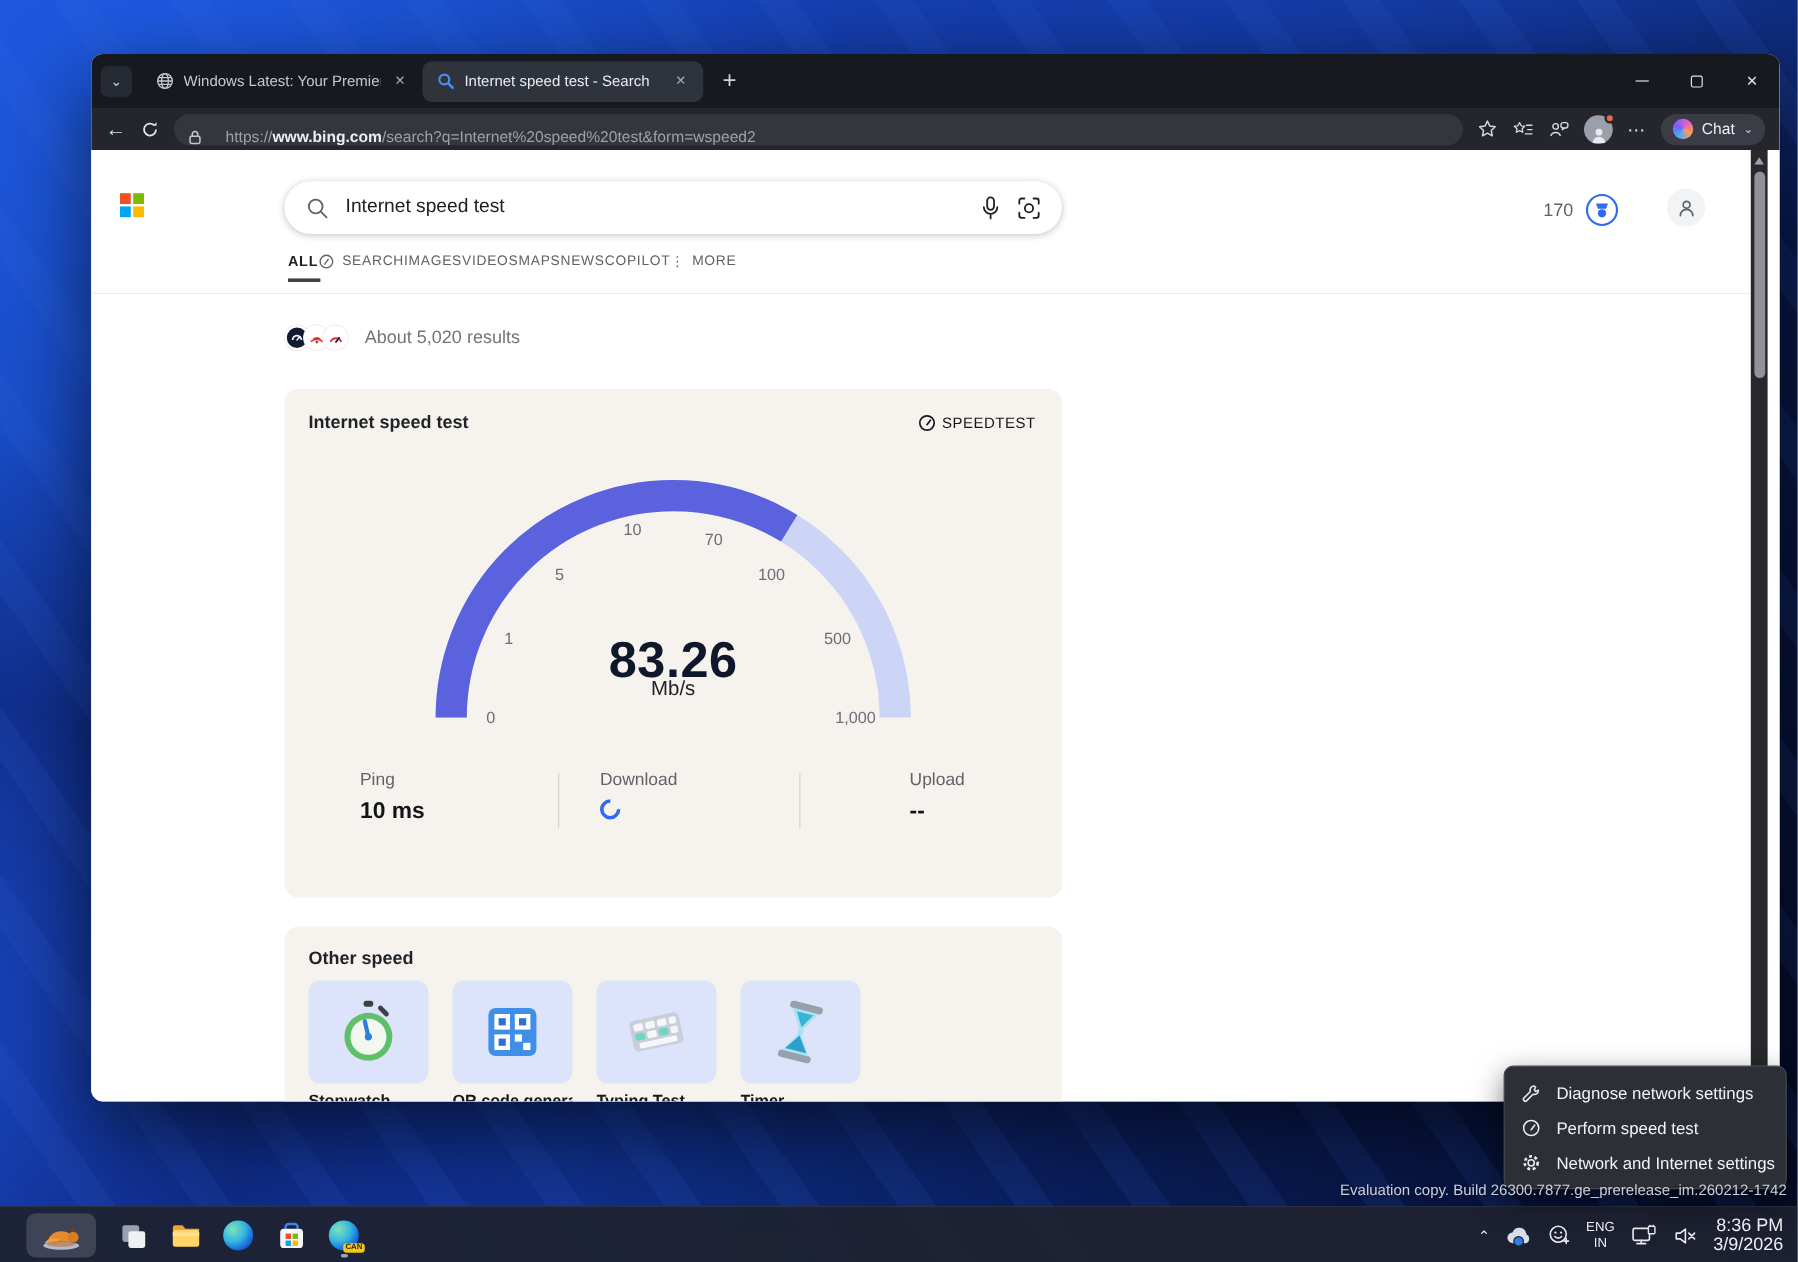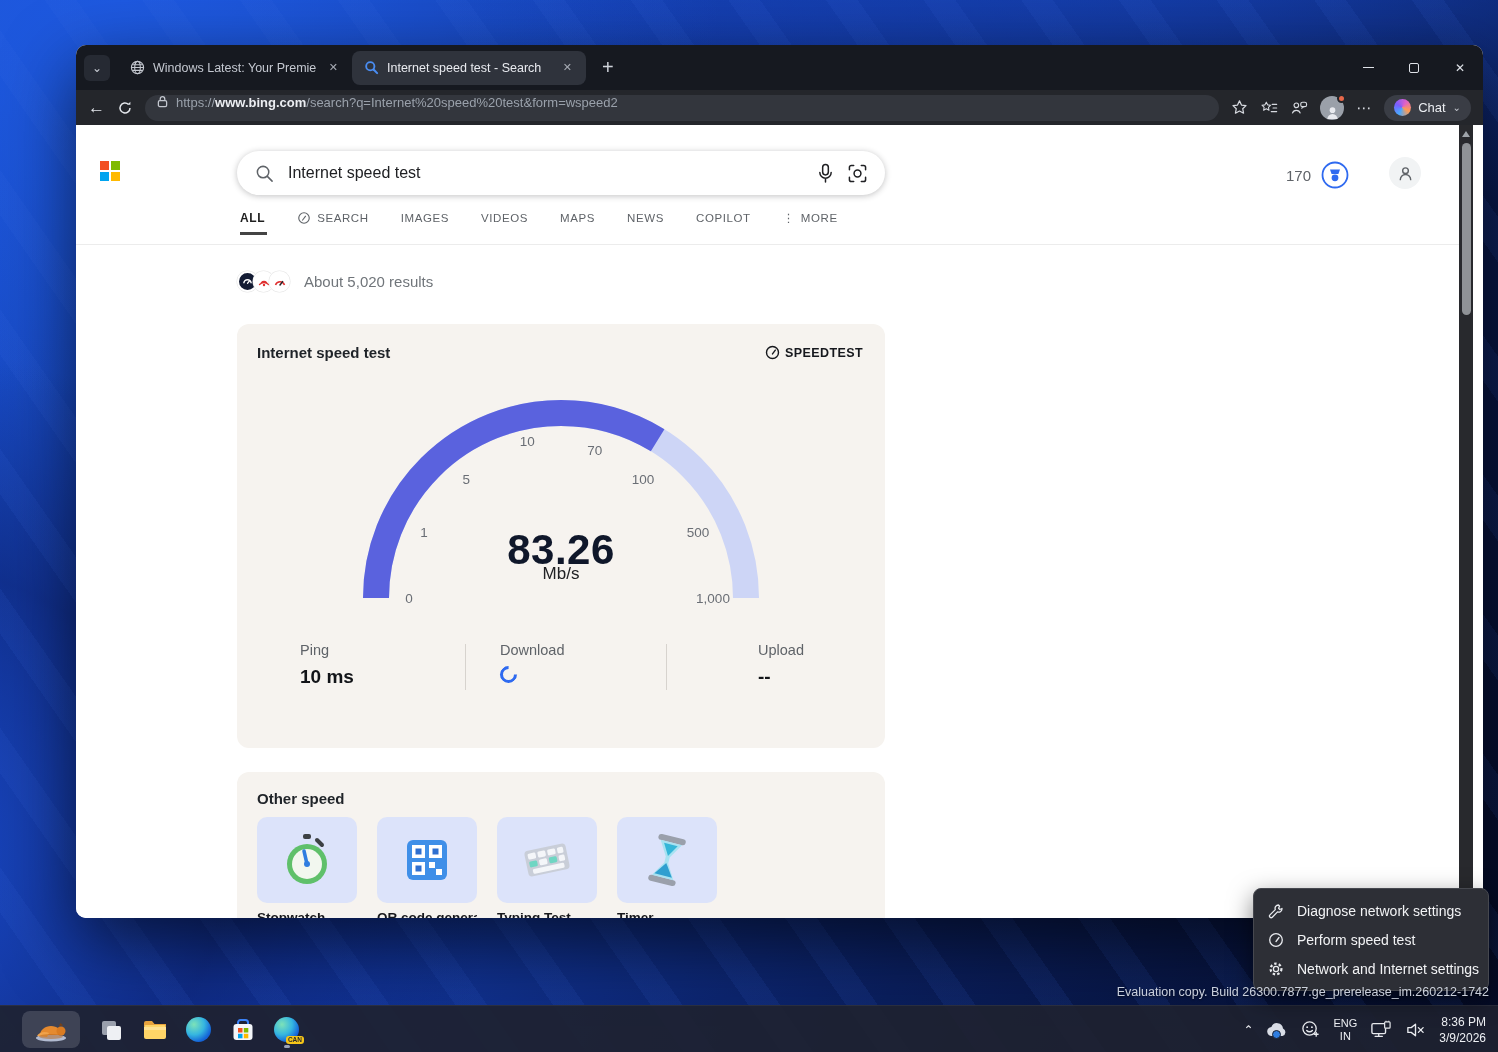--- a/index.html
+++ b/index.html
@@ -31,22 +31,22 @@
   .tab.active .t-title { color:#e9ebf0; }
   .new-tab { color:#cfd3da; font-size:20px; font-weight:400; margin-left:10px; padding:0 6px; }
   .win-controls { position:absolute; right:0; top:0; height:45px; display:flex; }
   .wc { width:46px; height:45px; display:flex; align-items:center; justify-content:center; }
   .wc-min i { display:block; width:11px; height:1.5px; background:#dfe2e8; }
   .wc-max i { display:block; width:10px; height:10px; border:1.3px solid #dfe2e8; border-radius:2px; }
   .wc-close { color:#dfe2e8; font-size:12px; }
 
   .toolbar { height:35px; background:#24262b; display:flex; align-items:center; padding:0 12px; gap:12px; }
   .nav-glyph { color:#e3e6eb; font-size:17px; line-height:1; }
-  .addr { flex:1; height:26px; border-radius:14px; background:#33363d; display:flex; align-items:flex-start;
-    padding:0 12px; gap:8px; font-size:13px; white-space:nowrap; overflow:hidden; }
+  .addr { flex:1; height:26px; border-radius:14px; background:#33363d; display:flex; align-items:flex-end;
+    padding:0 12px; gap:20px; font-size:13px; white-space:nowrap; overflow:hidden; }
   .addr .scheme,.addr .path { color:#9aa1ab; }
   .addr .host { color:#eceef2; font-weight:bold; }
   .tb-ic { display:flex; align-items:center; justify-content:center; }
   .avatar { width:24px; height:24px; border-radius:50%; background:#9aa0a9; position:relative; display:flex; align-items:flex-end; justify-content:center; overflow:visible; }
   .avatar .dot { position:absolute; right:-2px; top:-2px; width:9px; height:9px; border-radius:50%; background:#e8684a; border:2px solid #24262b; }
   .more-ic { color:#d6d9df; font-size:15px; letter-spacing:1px; }
   .chat-btn { height:26px; border-radius:13px; background:#3a3d45; display:flex; align-items:center; gap:7px; padding:0 10px; }
   .copilot { width:17px; height:17px; border-radius:50%;
     background:conic-gradient(from 210deg, #4aa8ff, #7a5cff, #e060c8, #ff9b52, #4aa8ff); }
   .chat-btn span { color:#eceef2; font-size:13px; }
@@ -64,39 +64,39 @@
   .mslogo i:nth-child(3){background:#00a4ef;} .mslogo i:nth-child(4){background:#ffb900;}
 
   .searchbox { position:absolute; left:161px; top:26px; width:648px; height:44px; border-radius:24px; background:#fff;
     box-shadow:0 1px 6px rgba(32,33,36,.28); display:flex; align-items:center; padding:0 18px; gap:14px; }
   .searchbox .sv { flex:1; font-size:16px; color:#202124; }
 
   .rewards { position:absolute; top:36px; left:1210px; display:flex; align-items:center; gap:10px; }
   .rw-pts { font-size:15px; color:#5f6368; }
   .profile-btn { position:absolute; top:32px; left:1313px; width:32px; height:32px; border-radius:50%; background:#f1f3f4; display:flex; align-items:center; justify-content:center; }
 
-  .bnav { position:absolute; left:164px; top:86px; display:flex; align-items:center; gap:32px; }
+  .bnav { position:absolute; left:164px; top:86px; display:flex; align-items:center; }
   .bnav .ni { font-size:11.5px; letter-spacing:.6px; color:#5f6368; display:flex; align-items:center; gap:6px; }
   .bnav .ni.active { position:relative; color:#1f1f1f; font-weight:bold; font-size:12px; }
   .bnav .ni.active::after { content:""; position:absolute; left:0; right:-2px; bottom:-10px; height:3px; background:#444; }
   .hdr-divider { position:absolute; left:0; top:119px; width:1383px; height:1px; background:#ececec; }
 
   .results-row { position:absolute; left:161px; top:146px; display:flex; align-items:center; gap:14px; }
   .fav-stack { display:flex; }
   .fav-stack .fv { width:21px; height:21px; border-radius:50%; border:2px solid #fff; margin-left:-5px;
     display:flex; align-items:center; justify-content:center; background:#fff; box-shadow:0 0 0 .5px #e6e6e6; }
   .fav-stack .fv:first-child { margin-left:0; }
   .about-txt { font-size:15px; color:#70757a; }
 
   .card { position:absolute; left:161px; width:648px; border-radius:12px; background:#f6f3ef; }
   .speed-card { top:199px; height:424px; }
   .card-head { display:flex; justify-content:space-between; align-items:center; padding:20px 22px 0 20px; }
   .card-title { font-size:15px; font-weight:bold; color:#1f2328; }
   .brand { display:flex; align-items:center; gap:5px; }
-  .brand b { font-size:12.5px; font-weight:bold; letter-spacing:.4px; color:#16181d; }
+  .brand b { font-size:12.5px; font-weight:normal; letter-spacing:.4px; color:#16181d; }
 
   .gauge-wrap { position:absolute; left:104px; top:52px; width:440px; height:240px; }
   .gtick { position:absolute; transform:translate(-50%,-50%); font-size:13.5px; color:#6a6e75; }
   .gauge-value { position:absolute; left:0; right:0; top:150px; text-align:center; font-size:42px; font-weight:bold; color:#0f172a; letter-spacing:.5px; }
   .gauge-unit { position:absolute; left:0; right:0; top:188px; text-align:center; font-size:17px; color:#202124; }
 
   .stats { position:absolute; left:0; right:0; top:312px; height:70px; }
   .stat { position:absolute; top:6px; }
   .stat .sl { font-size:14.5px; color:#5f6368; }
   .stat .svv { margin-top:8px; font-size:19px; font-weight:bold; color:#121418; }
@@ -127,21 +127,21 @@
   .app-ic { width:27px; height:27px; display:flex; align-items:center; justify-content:center; position:relative; }
   .edge-circle { width:25px; height:25px; border-radius:50%;
     background:radial-gradient(circle at 32% 30%, #7de2b8 0%, #35b6e0 42%, #1565d8 72%, #0b46b8 100%); }
   .can-badge { position:absolute; right:-4px; bottom:-1px; background:#f5c518; color:#2a2a2a; font-size:6.5px; font-weight:bold;
     border-radius:3px; padding:1px 2px; line-height:1; }
   .run-dot { position:absolute; bottom:-5px; left:50%; transform:translateX(-50%); width:6px; height:3px; border-radius:2px; background:#9aa3b8; }
 
   .tray { position:absolute; right:8px; top:0; height:47px; display:flex; align-items:center; gap:13px; }
   .tray-chev { color:#e8eaee; font-size:12px; }
   .lang { text-align:center; font-size:11px; line-height:13px; color:#eef0f4; }
-  .clock { text-align:right; font-size:12px; line-height:16px; color:#eef0f4; padding-right:4px; }
+  .clock { text-align:right; font-size:15px; line-height:16px; color:#eef0f4; padding-right:4px; }
 </style>
 </head>
 <body>
 
 <div class="desktop">
 
   <div class="window">
 
     <div class="tabstrip">
       <div class="tab-search-btn">

